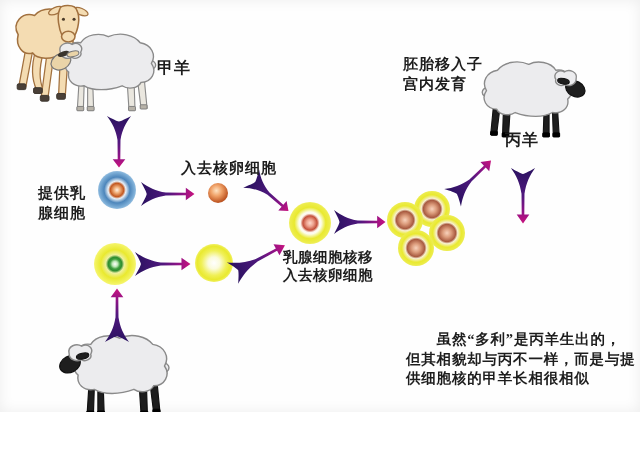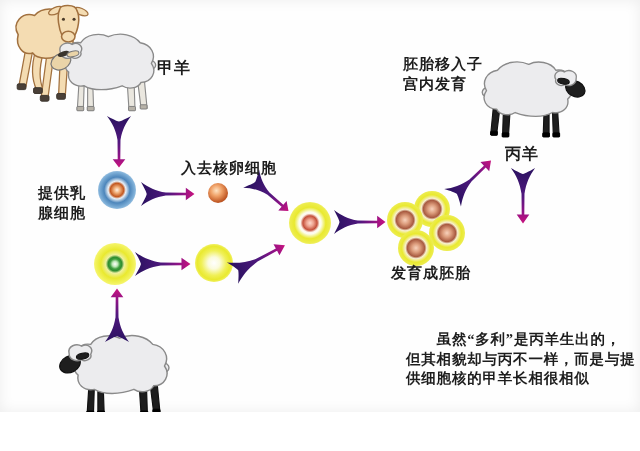--- a/index.html
+++ b/index.html
@@ -136,21 +136,21 @@
       <rect x="33.5" y="90" width="8" height="5" rx="1"></rect>
       <rect x="45.5" y="90" width="8" height="5" rx="1"></rect>
       <rect x="93.5" y="90" width="8" height="5" rx="1"></rect>
       <rect x="107" y="88" width="8" height="5" rx="1"></rect>
     </g>
     <path class="body" d="M24,34 C18,24 26,14 38,16 C44,6 60,4 70,9 C84,3 100,7 107,16 C120,18 126,30 120,40 C127,50 120,62 108,62 C104,70 92,70 86,66 C70,72 52,72 42,66 C30,68 22,60 24,50 C18,46 20,38 24,34 Z"></path>
     <ellipse class="face" cx="15" cy="38" rx="12" ry="9" transform="rotate(-28 15 38)"></ellipse>
     <path class="body" d="M14,26 C12,18 22,14 28,18 C34,14 42,20 38,27 C40,32 32,36 28,33 C22,36 14,33 14,26 Z"></path>
     <ellipse class="ear" cx="29" cy="29" rx="7" ry="3.2" transform="rotate(-12 29 29)"></ellipse>
   </svg>
-  <div class="lbl name" style="left:505px;top:144px">丙羊</div>
+  <div class="lbl name" style="left:505px;top:130px">丙羊</div>
 
   
   <svg class="lamb" style="left:478px;top:228px;width:98px;height:106px" viewBox="0 0 100 110">
     <g class="lleg">
       <path d="M26,50 L19,88 L26,90 L33,53 Z"></path>
       <path d="M36,53 C31,70 33,84 37,93 L44,93 C39,82 41,66 44,55 Z"></path>
       <path d="M48,55 L42,100 L49,101 L55,57 Z"></path>
       <path d="M62,54 L60,98 L67,98 L70,56 Z"></path>
     </g>
     <g class="lhoof">
@@ -207,21 +207,22 @@
       <use href="#comet" fill="url(#ag)"></use>
     </svg>
   <svg class="arrow" viewBox="0 0 100 28" preserveAspectRatio="none" style="left:495px;top:183px;width:56px;transform:rotate(90deg)">
       <use href="#comet" fill="url(#ag)"></use>
     </svg>
 
   
   <div class="lbl" style="left:38px;top:184px">提供乳
 腺细胞</div>
   <div class="lbl" style="left:181px;top:159px">入去核卵细胞</div>
-  <div class="lbl" style="left:391px;top:264px">发育成胚胎</div>
+  <div class="lbl small" style="left:283px;top:249px">乳腺细胞核移
+入去核卵细胞</div>
   <div class="lbl" style="left:403px;top:55px">胚胎移入子
 宫内发育</div>
 
   
   <div class="caption">　　虽然“多利”是丙羊生出的，
 但其相貌却与丙不一样，而是与提
 供细胞核的甲羊长相很相似</div>
 
 </div>
 

